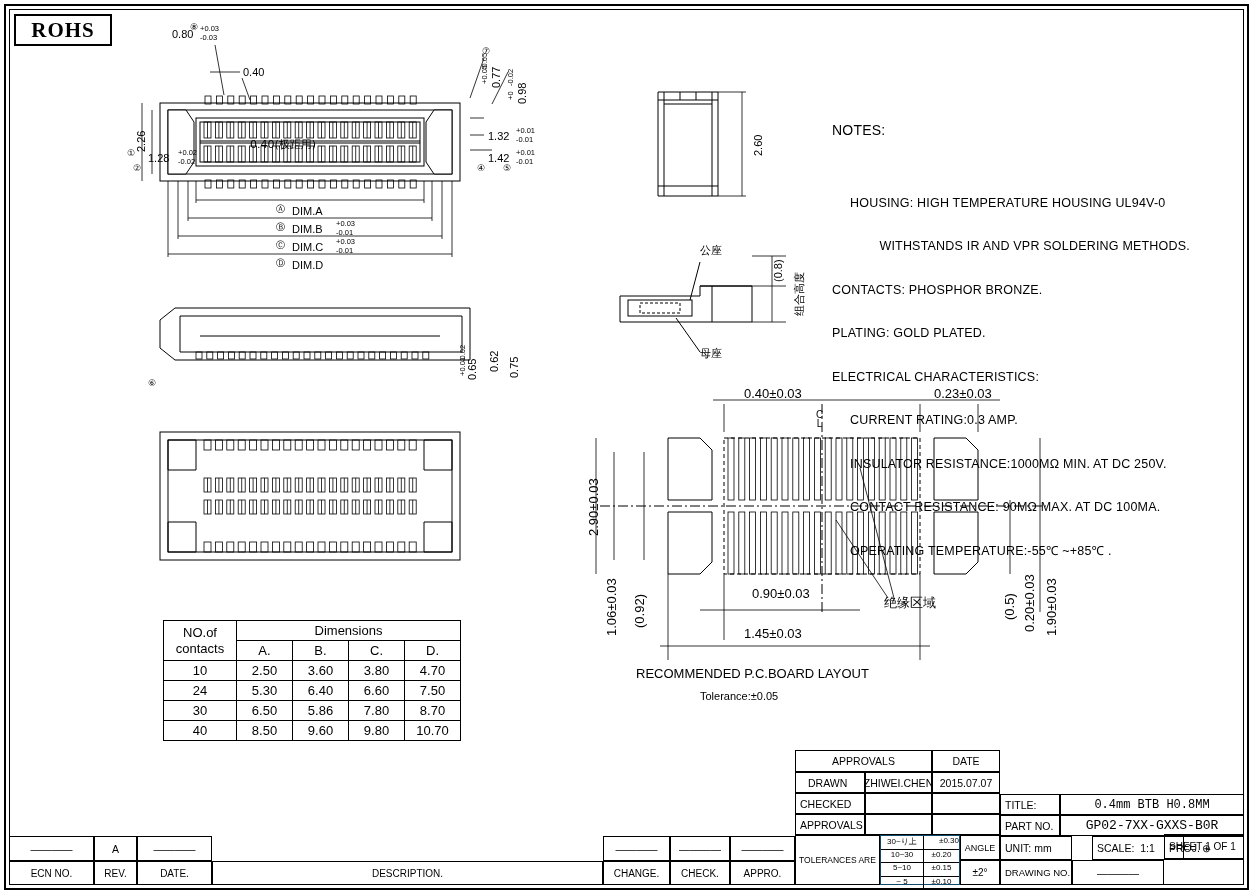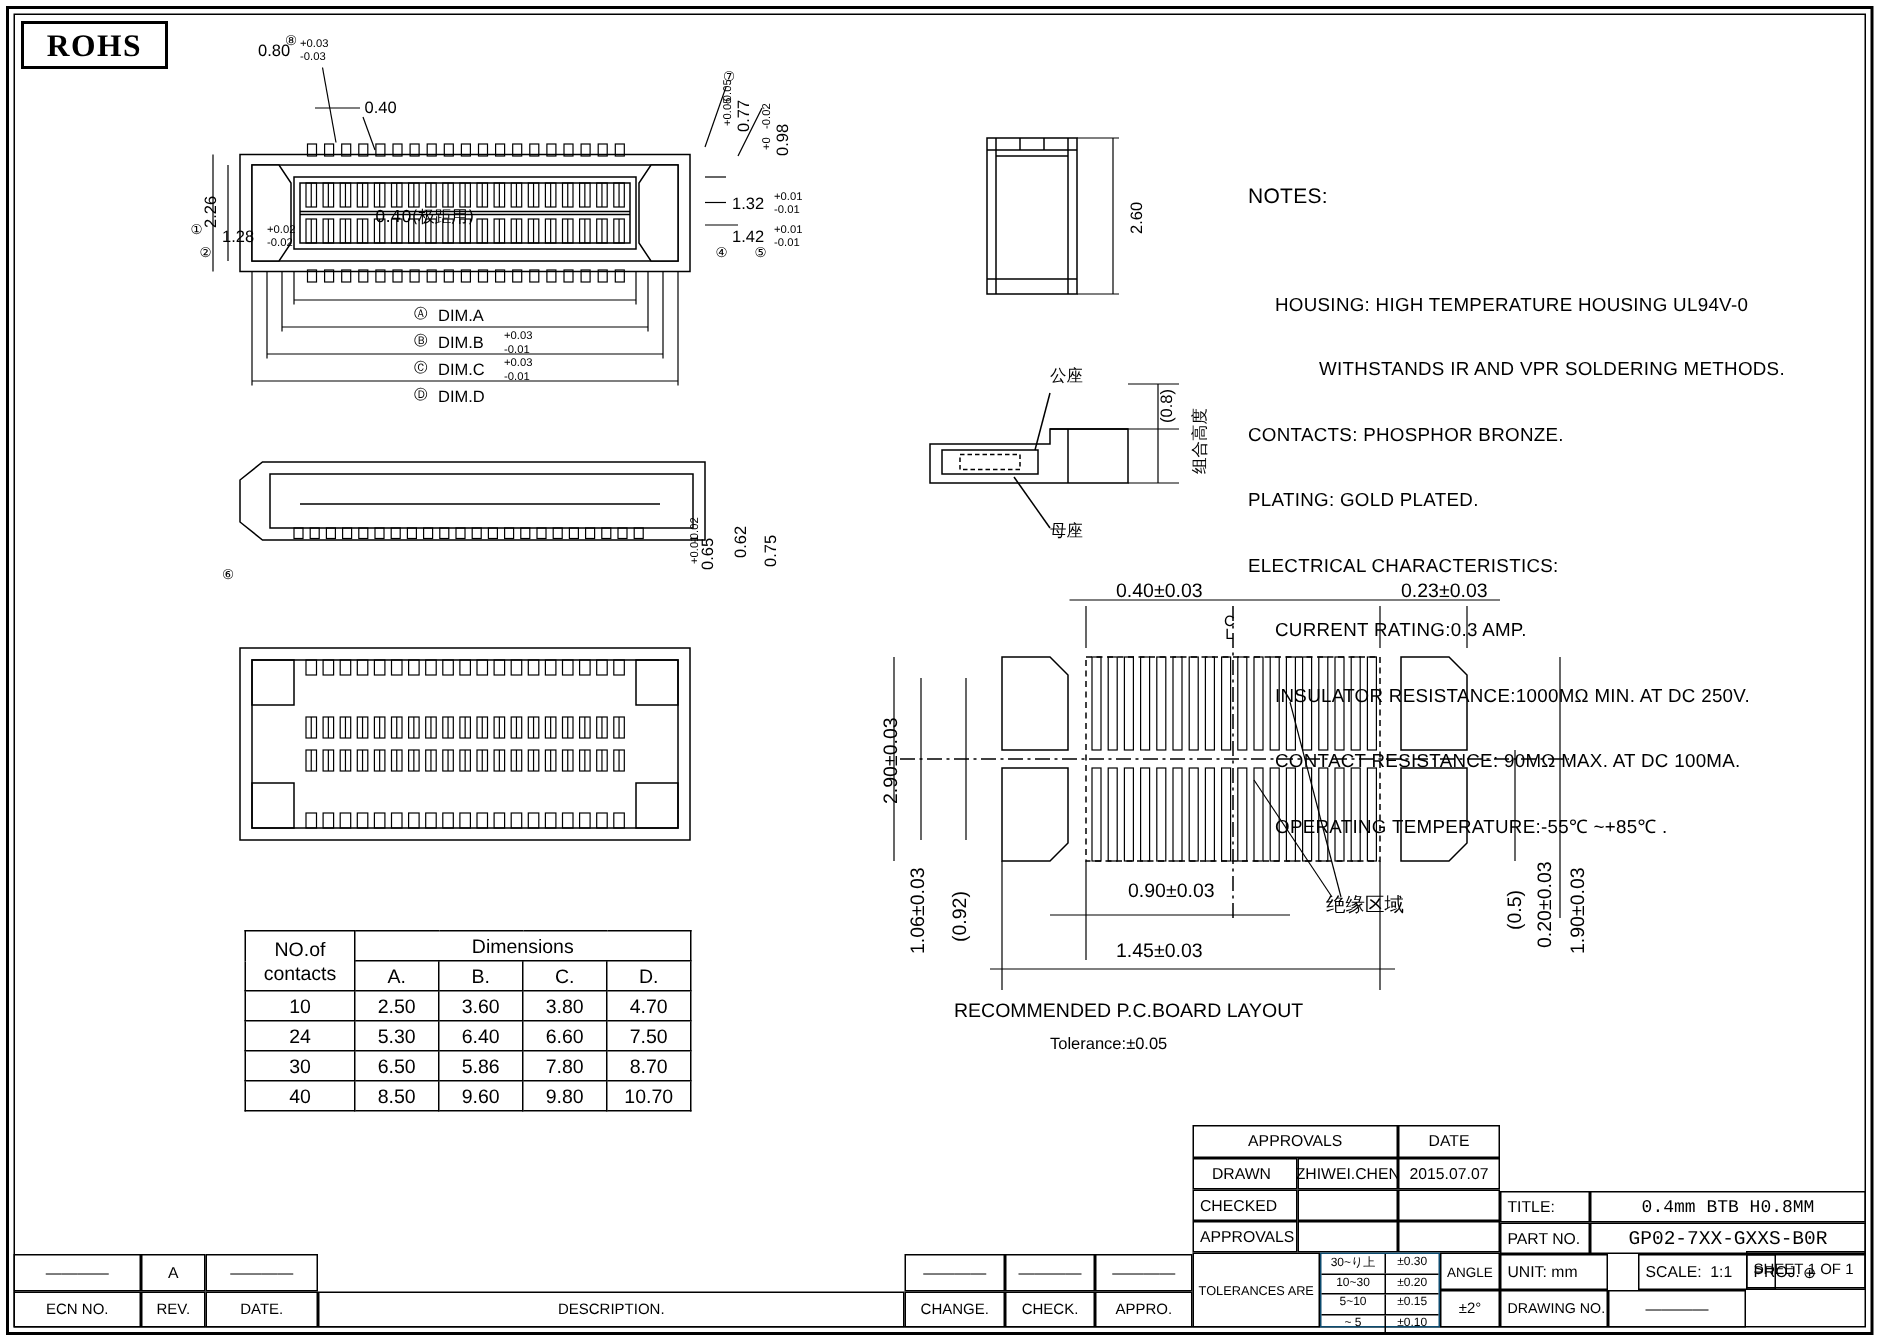--- a/index.html
+++ b/index.html
@@ -608,21 +608,21 @@
   <div class="tb" style="left:865px;top:793px;width:67px;height:21px;"></div>
   <div class="tb" style="left:932px;top:793px;width:68px;height:21px;"></div>
   <div class="tb pad" style="left:795px;top:814px;width:70px;height:21px;">APPROVALS</div>
   <div class="tb" style="left:865px;top:814px;width:67px;height:21px;"></div>
   <div class="tb" style="left:932px;top:814px;width:68px;height:21px;"></div>
 
   <div class="tb center" style="left:795px;top:835px;width:85px;height:50px;font-size:8.5px;text-align:center;line-height:10px;">TOLERANCES ARE</div>
   <div class="bx" style="left:880px;top:835px;width:80px;height:50px;border:1px solid #0c4a6e;">
     <div style="display:flex;height:12.5px;border-bottom:1px solid #000;font-size:8px;">
       <div style="width:42px;border-right:1px solid #000;text-align:center;">30~り上</div>
-      <div style="flex:1;text-align:center;">±0.30</div>
+      <div style="flex:1;text-align:right;">±0.30</div>
     </div>
     <div style="display:flex;height:12.5px;border-bottom:1px solid #000;font-size:8px;">
       <div style="width:42px;border-right:1px solid #000;text-align:center;">10~30</div>
       <div style="flex:1;text-align:center;">±0.20</div>
     </div>
     <div style="display:flex;height:12.5px;border-bottom:1px solid #000;font-size:8px;">
       <div style="width:42px;border-right:1px solid #000;text-align:center;">5~10</div>
       <div style="flex:1;text-align:center;">±0.15</div>
     </div>
     <div style="display:flex;height:12px;font-size:8px;">

